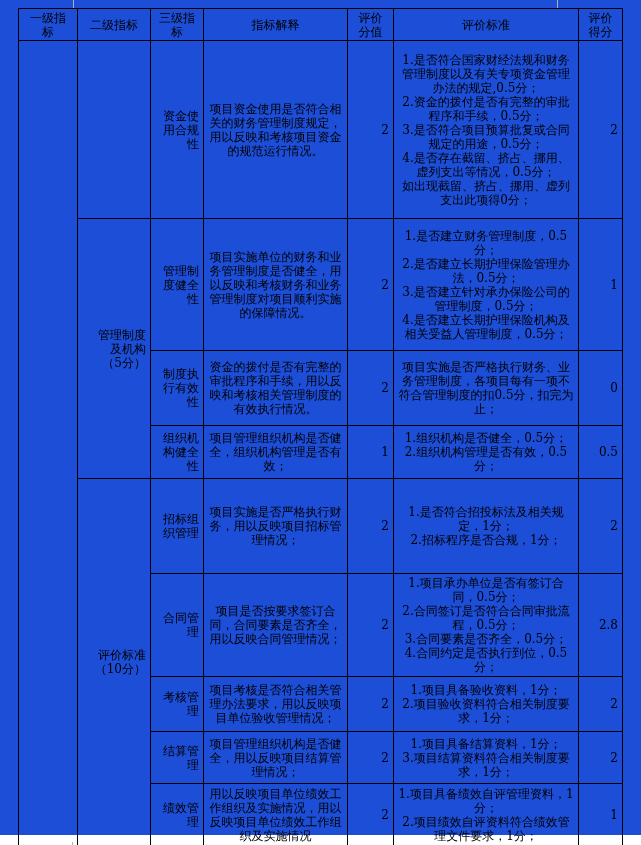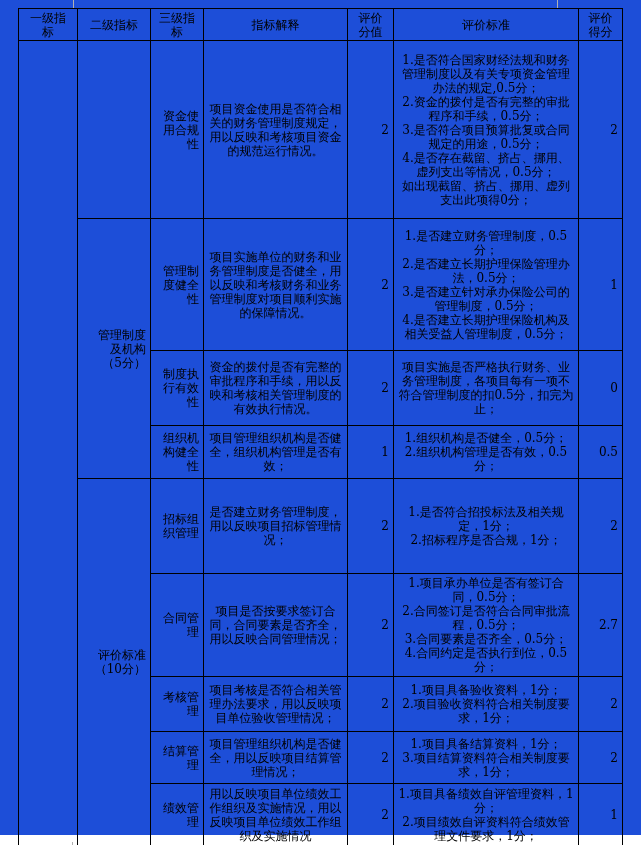--- a/index.html
+++ b/index.html
@@ -128,36 +128,36 @@
         <td class="tc">1</td>
         <td class="tl pre crit">1.组织机构是否健全，0.5分；
 2.组织机构管理是否有效，0.5分；</td>
         <td class="tc">0.5</td>
       </tr>
       <tr class="r5">
         <td class="tc pre" rowspan="5">评价标准
 （10分）</td>
         <td class="tc pre">招标组
 织管理</td>
-        <td class="tl">是否建立财务管理制度，用以反映项目招标管理情况；</td>
+        <td class="tl">项目实施是否严格执行财务，用以反映项目招标管理情况；</td>
         <td class="tc">2</td>
         <td class="tl pre crit">1.是否符合招投标法及相关规定，1分；
 2.招标程序是否合规，1分；</td>
         <td class="tc">2</td>
       </tr>
       <tr class="r6">
         <td class="tc pre">合同管
 理</td>
         <td class="tl">项目是否按要求签订合同，合同要素是否齐全，用以反映合同管理情况；</td>
         <td class="tc">2</td>
         <td class="tl pre crit">1.项目承办单位是否有签订合同，0.5分；
 2.合同签订是否符合合同审批流程，0.5分；
 3.合同要素是否齐全，0.5分；
 4.合同约定是否执行到位，0.5分；</td>
-        <td class="tc">2.7</td>
+        <td class="tc">2.8</td>
       </tr>
       <tr class="r7">
         <td class="tc pre">考核管
 理</td>
         <td class="tl">项目考核是否符合相关管理办法要求，用以反映项目单位验收管理情况；</td>
         <td class="tc">2</td>
         <td class="tl pre crit">1.项目具备验收资料，1分；
 2.项目验收资料符合相关制度要求，1分；</td>
         <td class="tc">2</td>
       </tr>

